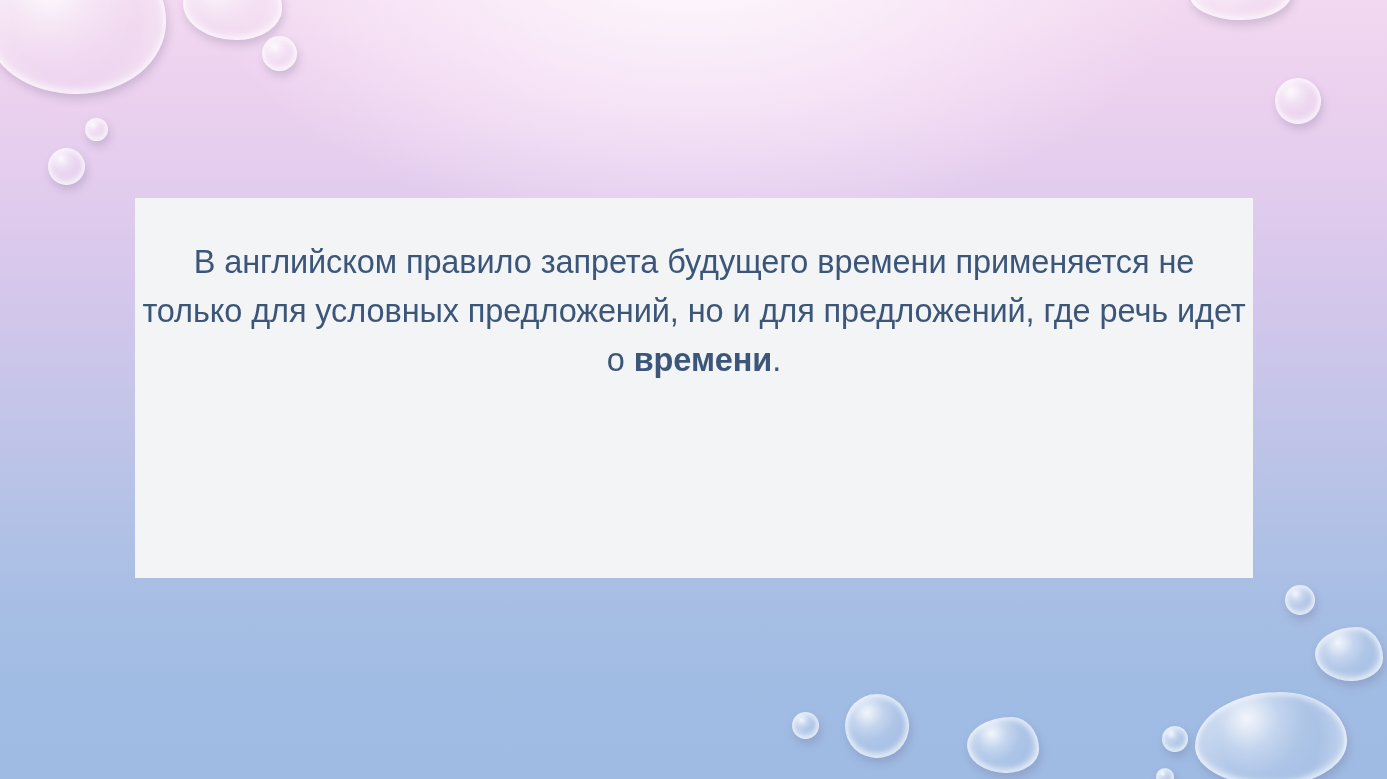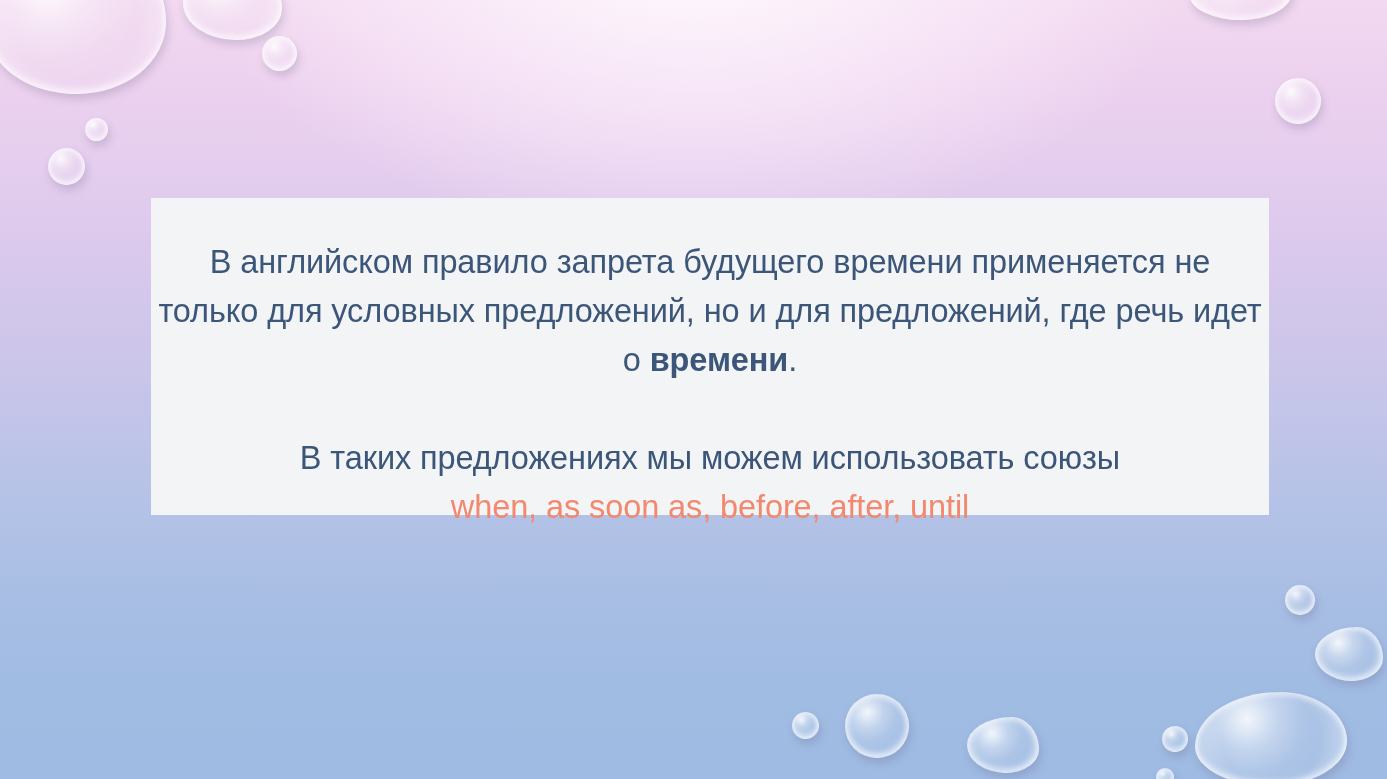--- a/index.html
+++ b/index.html
@@ -48,24 +48,24 @@
   .bubble.blob {
     border-radius: 56% 44% 50% 50% / 58% 52% 48% 42%;
   }
   .bubble.blob2 {
     border-radius: 62% 38% 46% 54% / 50% 58% 42% 50%;
   }
 
   
   .content-card {
     position: absolute;
-    left: 151px;
+    left: 135px;
     top: 198px;
     width: 1118px;
-    height: 317px;
+    height: 380px;
     background: #f3f4f6;
     box-sizing: border-box;
     padding: 40px 6px 9px 6px;
   }
   .para {
     margin: 0;
     text-align: center;
     color: #3b5679;
     font-size: 32.5px;
     line-height: 49px;
@@ -96,16 +96,15 @@
   <div class="bubble flat" style="left:1156px; top:768px; width:16px; height:16px;"></div>
 
   <div class="bubble flat" style="left:792px; top:712px; width:25px; height:25px;"></div>
   <div class="bubble flat" style="left:845px; top:694px; width:62px; height:62px;"></div>
   <div class="bubble blob2" style="left:967px; top:717px; width:70px; height:54px;"></div>
 
   <div class="content-card">
 
     <p class="para spacer-after"><span>В английском правило запрета будущего времени применяется не только для условных предложений, но и для предложений, где речь идет о </span><b>времени</b><span>.</span></p>
 
-    <p class="para"><span>В таких предложениях мы можем использовать союзы </span><br><span class="accent">when, as soon as, before, after, until</span></p>
 
   </div>
 </div>
 
 </body></html>

